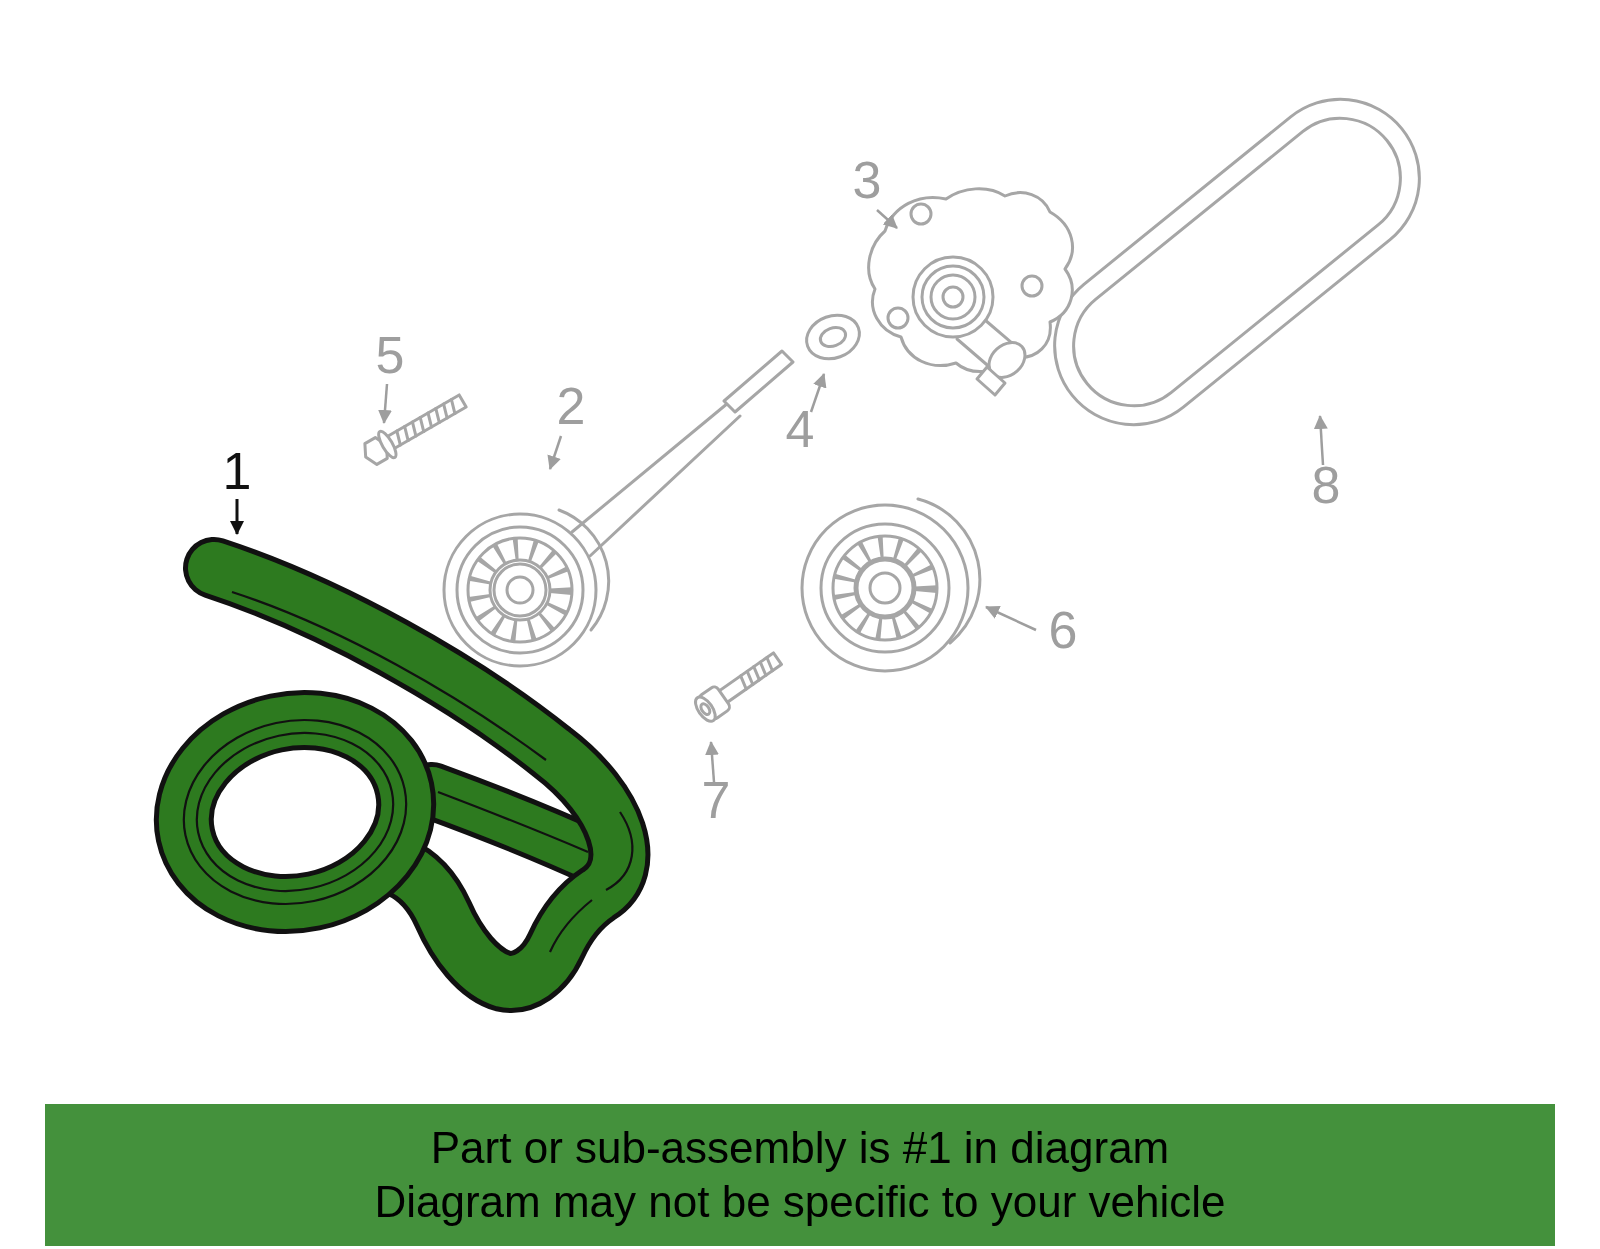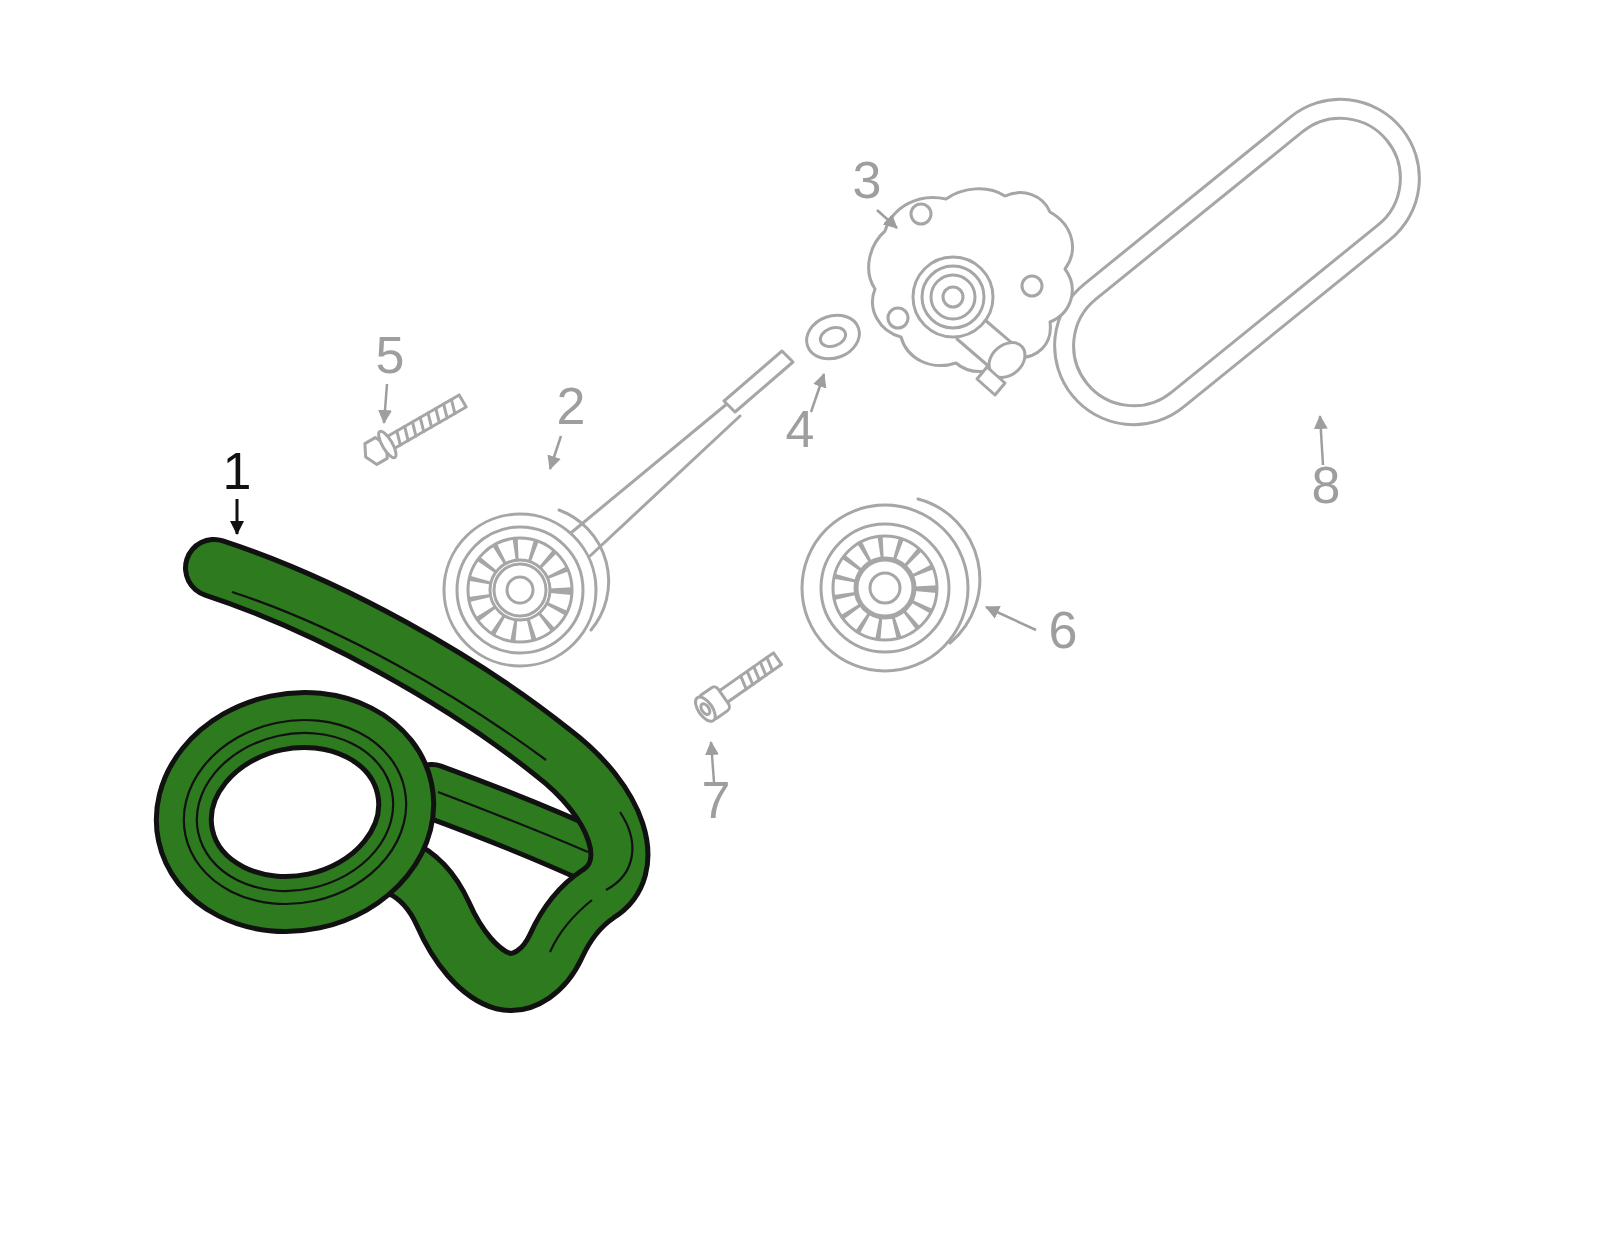--- a/index.html
+++ b/index.html
@@ -198,14 +198,18 @@
     <g>
       <text x="716" y="818" class="lbl lbl-g">7</text>
       <path class="arrow-g" marker-end="url(#mg)" d="M 714,782 L 711,742"></path>
     </g>
     <g>
       <text x="1326" y="503" class="lbl lbl-g">8</text>
       <path class="arrow-g" marker-end="url(#mg)" d="M 1323,465 L 1320,416"></path>
     </g>
   </svg>
 
+  <div class="banner">
+    <div>Part or sub-assembly is #1 in diagram</div>
+    <div>Diagram may not be specific to your vehicle</div>
+  </div>
 
 </div>
 
 </body></html>

